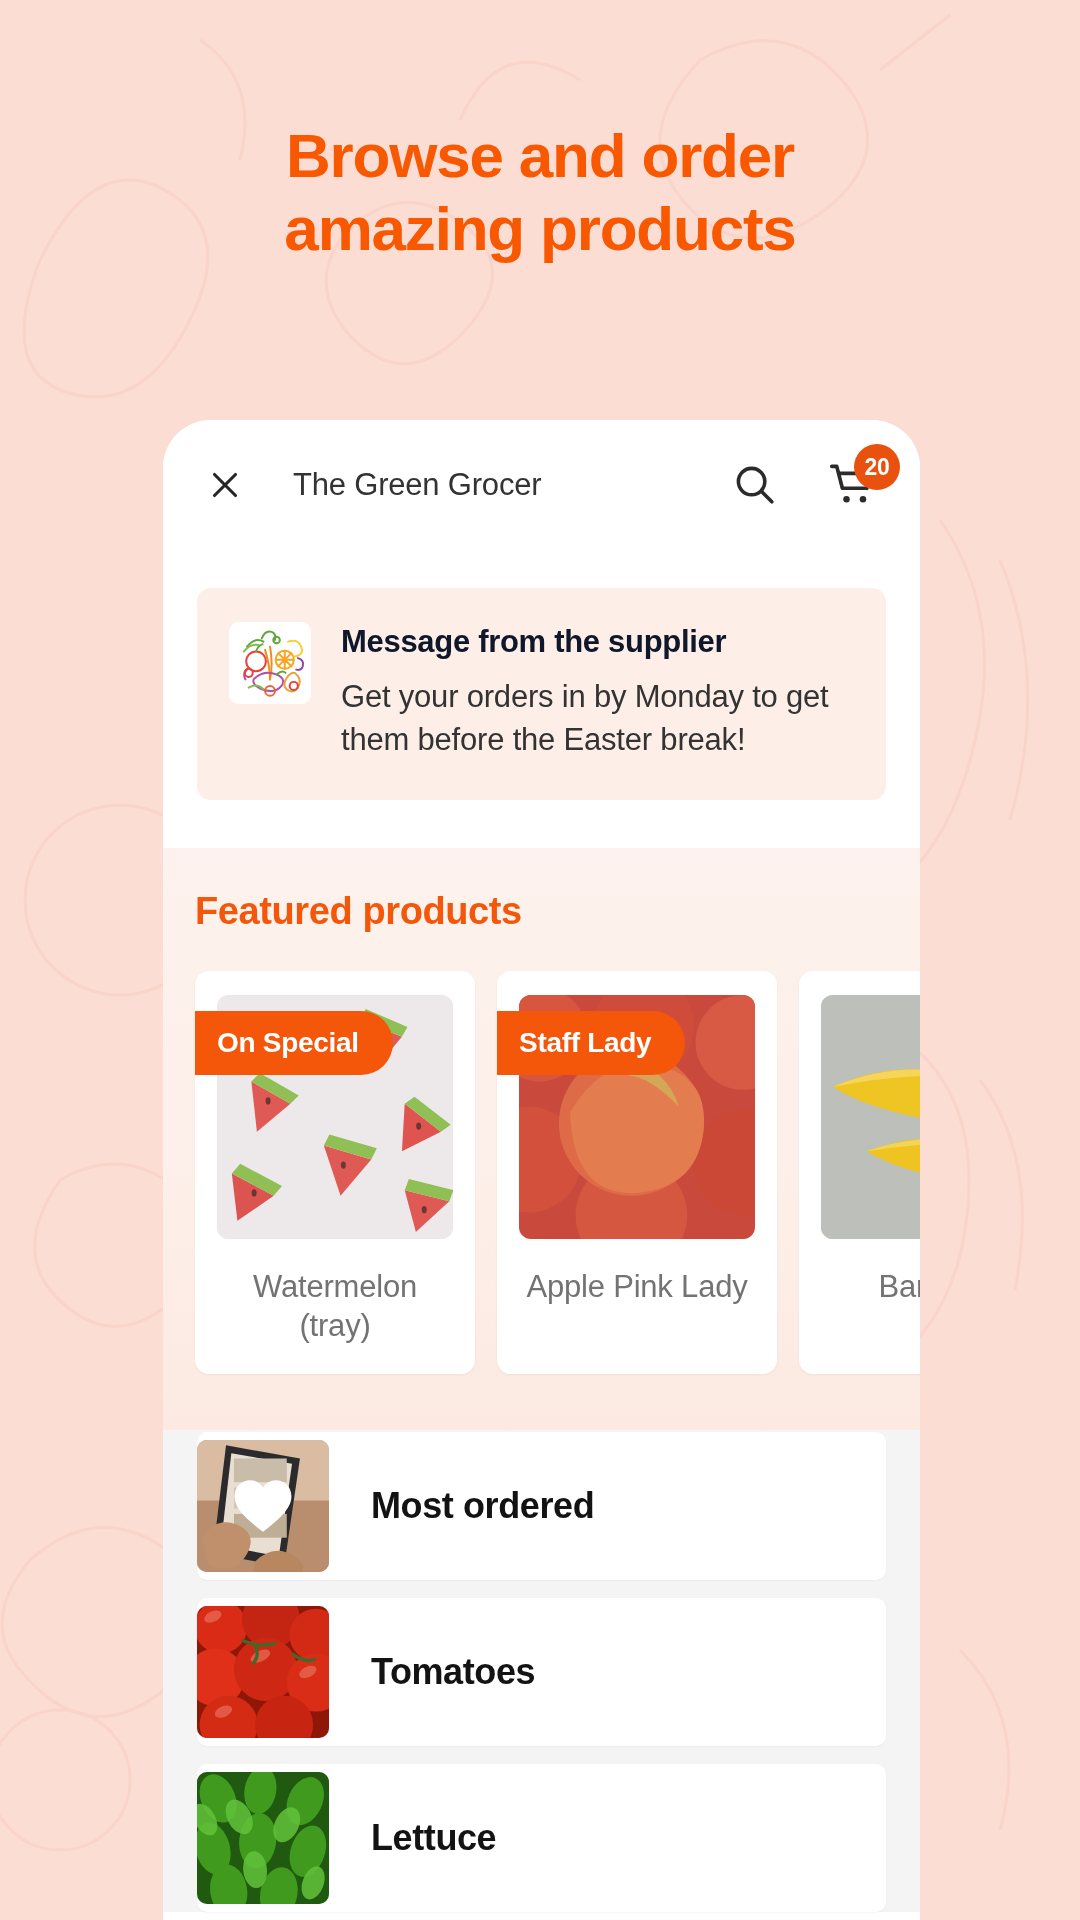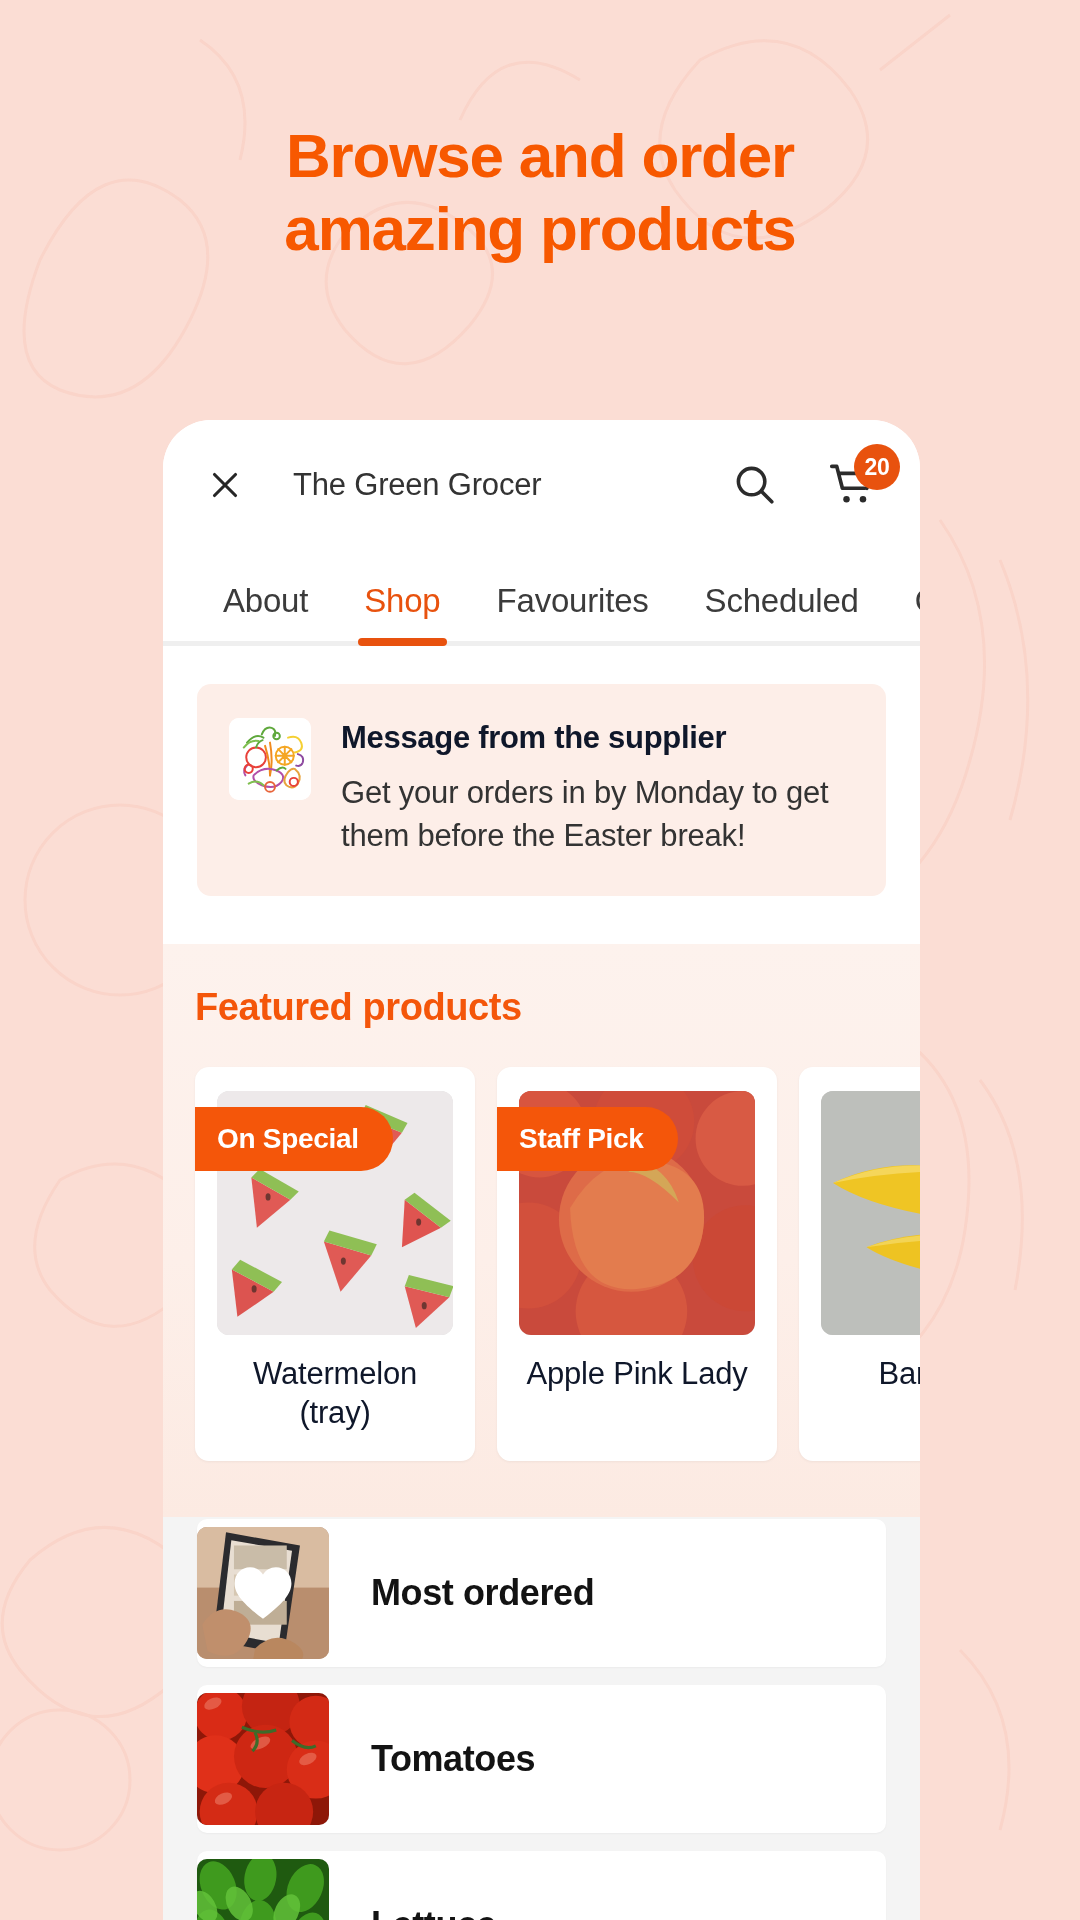--- a/index.html
+++ b/index.html
@@ -213,23 +213,23 @@
     font-size:28px;
     font-weight:bold;
     display:flex;
     align-items:center;
     border-radius:0 32px 32px 0;
     z-index:5;
     letter-spacing:-.3px;
     white-space:nowrap;
   }
   .card-name {
-    margin-top:19px;
+    margin-top:28px;
     font-size:31px;
-    color:#0f172a;
+    color:#737373;
     text-align:center;
     line-height:1.28;
     letter-spacing:-.2px;
   }
 
   
   .catlist {
     background:#F4F4F4;
     padding-top:2px;
   }
@@ -318,38 +318,20 @@
           <path d="M2.2 3.4 h2.3 l2.6 10.1 h10.2" stroke="#2B2B2B" stroke-width="1.7" fill="none" stroke-linecap="round" stroke-linejoin="round"></path>
           <path d="M6.1 6.6 h14.4 l-2.1 6.9" stroke="#2B2B2B" stroke-width="1.7" fill="none" stroke-linecap="round" stroke-linejoin="round"></path>
           <circle cx="9" cy="18.6" r="1.5" fill="#2B2B2B"></circle>
           <circle cx="16.6" cy="18.6" r="1.5" fill="#2B2B2B"></circle>
         </svg>
         <span class="cart-badge">20</span>
       </div>
     </div>
   </div>
 
-  <div class="tabs">
-    <div class="tab">
-      <span>About</span>
-    </div>
-    <div class="tab active">
-      <span>Shop</span>
-      <span class="tab-underline"></span>
-    </div>
-    <div class="tab">
-      <span>Favourites</span>
-    </div>
-    <div class="tab">
-      <span>Scheduled</span>
-    </div>
-    <div class="tab">
-      <span>Orders</span>
-    </div>
-  </div>
 
   <div class="msg-wrap">
     <div class="msg-card">
       <svg class="msg-logo" viewBox="0 0 100 100">
         <rect width="100" height="100" rx="9" fill="#fff"></rect>
         <g fill="none" stroke-width="2.4" stroke-linecap="round">
           <circle cx="33" cy="48" r="12" stroke="#E8413A"></circle>
           <path d="M33 36 q2 -7 8 -9" stroke="#5FA83C"></path>
           <path d="M50 30 q4 22 0 40" stroke="#F08A1E"></path>
           <path d="M44 34 q6 20 6 36" stroke="#F08A1E"></path>
@@ -408,21 +390,21 @@
                 <ellipse cx="42" cy="142" rx="1.8" ry="2.6"></ellipse>
                 <ellipse cx="164" cy="154" rx="1.8" ry="2.6"></ellipse>
               </g>
             </g>
           </svg>
         </div>
         <div class="card-name">Watermelon (tray)</div>
       </div>
 
       <div class="card">
-        <div class="card-badge">Staff Pick</div>
+        <div class="card-badge">Staff Lady</div>
         <div class="card-imgwrap">
           <svg viewBox="0 0 200 175" preserveAspectRatio="xMidYMid slice" width="100%" height="100%">
             <rect width="200" height="175" fill="#C94A3C"></rect>
             <circle cx="30" cy="28" r="34" fill="#D8553F"></circle>
             <circle cx="105" cy="22" r="36" fill="#CF4C3A"></circle>
             <circle cx="176" cy="34" r="34" fill="#D85A44"></circle>
             <circle cx="22" cy="118" r="38" fill="#D2503C"></circle>
             <circle cx="178" cy="120" r="38" fill="#CB4836"></circle>
             <circle cx="96" cy="158" r="40" fill="#D6573F"></circle>
             <circle cx="96" cy="92" r="52" fill="#DE6B48"></circle>

